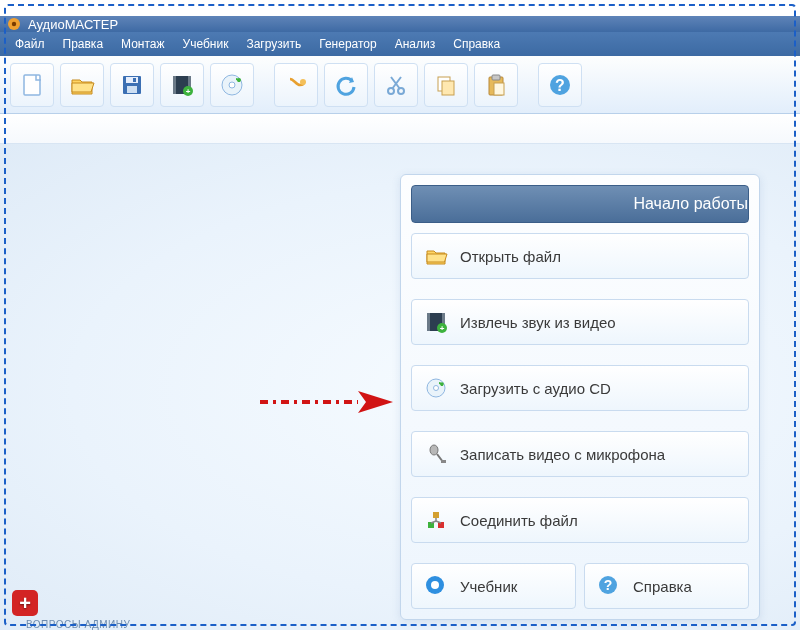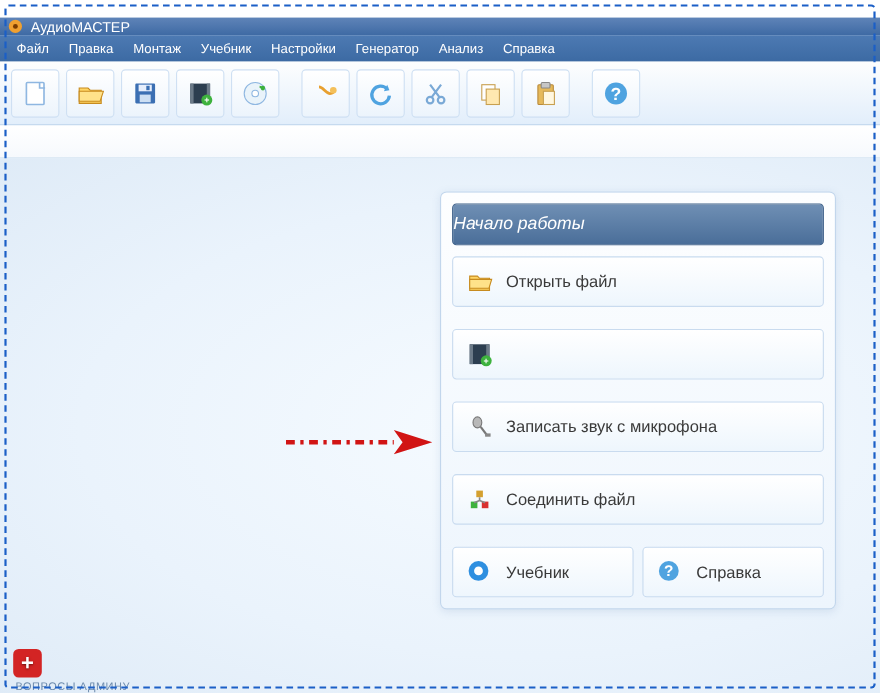--- a/index.html
+++ b/index.html
@@ -53,24 +53,23 @@
     
     .start-panel {
       position: absolute; right: 40px; top: 30px; width: 360px;
       border: 1px solid #c2d6ec; border-radius: 6px;
       background: linear-gradient(#fdfeff, #edf5fd);
       box-shadow: 0 2px 8px rgba(80,120,170,0.15);
       padding: 10px;
     }
     .start-header {
       background: linear-gradient(#6f8fb4, #4a6e99);
-      color: #fff; text-align: left; font-size: 16px;
+      color: #fff; text-align: right; font-size: 16px;
       padding: 9px 0; border-radius: 4px; margin-bottom: 10px;
       border: 1px solid #3b5e88;
-      font-style: italic;
     }
     .start-btn {
       display: flex; align-items: center; gap: 12px;
       padding: 10px 12px; margin-bottom: 20px;
       border: 1px solid #c9dbef; border-radius: 4px;
       background: linear-gradient(#ffffff, #eef6fd);
       font-size: 15px; color: #3a3a3a; cursor: pointer;
     }
     .start-btn .icon { width: 24px; height: 24px; flex-shrink: 0; }
     .bottom-row { display: flex; gap: 8px; margin-top: 6px; }
@@ -86,21 +85,21 @@
       display: flex; align-items: center; gap: 6px;
       color: #fff; font-weight: bold; font-size: 18px;
       text-shadow: 0 1px 2px rgba(0,0,0,0.5);
     }
     .wm-badge {
       width: 26px; height: 26px; background: #d32424; border-radius: 5px;
       display: flex; align-items: center; justify-content: center;
       color: #fff; font-size: 20px; font-weight: bold;
     }
     .wm-sub {
-      position: absolute; left: 14px; bottom: 4px;
+      position: absolute; left: 26px; bottom: 4px;
       font-size: 10px; color: #6d8bad; letter-spacing: 0.5px;
     }
     
     svg { display: block; }
   </style>
 </head>
 <body>
 
 <div class="app">
   <div class="titlebar">
@@ -111,21 +110,21 @@
         </svg>
     </span>
     <span>АудиоМАСТЕР</span>
   </div>
 
   <div class="menubar">
     <span>Файл</span>
     <span>Правка</span>
     <span>Монтаж</span>
     <span>Учебник</span>
-    <span>Настройки</span>
+    <span>Загрузить</span>
     <span>Генератор</span>
     <span>Анализ</span>
     <span>Справка</span>
   </div>
 
   <div class="toolbar">
     <div class="tbtn">
       <svg width="28" height="28" viewBox="0 0 28 28">
           <rect x="6" y="4" width="16" height="20" rx="1" fill="#fff" stroke="#8fb7e1" stroke-width="1.5"></rect>
           <path d="M18 4v5h5" fill="none" stroke="#8fb7e1" stroke-width="1.5"></path>
@@ -224,32 +223,44 @@
       <div class="start-btn">
         <span class="icon">
           <svg width="24" height="24" viewBox="0 0 24 24">
               <rect x="3" y="3" width="18" height="18" fill="#2c3e50"></rect>
               <rect x="3" y="3" width="3" height="18" fill="#6b7a88"></rect>
               <rect x="18" y="3" width="3" height="18" fill="#6b7a88"></rect>
               <circle cx="18" cy="18" r="5" fill="#3db23d"></circle>
               <text x="18" y="21" text-anchor="middle" fill="#fff" font-size="8" font-weight="bold">+</text>
             </svg>
         </span>
-      </div>
-
+        <span>Извлечь звук из видео</span>
+      </div>
+
+      <div class="start-btn">
+        <span class="icon">
+          <svg width="24" height="24" viewBox="0 0 24 24">
+              <circle cx="12" cy="12" r="9" fill="#e9f3fa" stroke="#8fb7e1"></circle>
+              <circle cx="12" cy="12" r="2.5" fill="#fff" stroke="#8fb7e1"></circle>
+              <path d="M15 7c2 0 3 2 3 3" stroke="#3db23d" stroke-width="2" fill="none"></path>
+              <circle cx="18" cy="8" r="1.8" fill="#3db23d"></circle>
+            </svg>
+        </span>
+        <span>Загрузить с аудио CD</span>
+      </div>
 
       <div class="start-btn">
         <span class="icon">
           <svg width="24" height="24" viewBox="0 0 24 24">
               <ellipse cx="10" cy="8" rx="4" ry="5" fill="#b8b8b8" stroke="#777"></ellipse>
               <path d="M13 12l6 8" stroke="#777" stroke-width="2"></path>
               <rect x="17" y="18" width="5" height="3" fill="#888"></rect>
             </svg>
         </span>
-        <span>Записать звук с микрофона</span>
+        <span>Записать видео с микрофона</span>
       </div>
 
       <div class="start-btn">
         <span class="icon">
           <svg width="24" height="24" viewBox="0 0 24 24">
               <rect x="9" y="4" width="6" height="6" fill="#d4a030"></rect>
               <rect x="4" y="14" width="6" height="6" fill="#3db23d"></rect>
               <rect x="14" y="14" width="6" height="6" fill="#d93030"></rect>
               <path d="M12 10v3M12 13l-5 2M12 13l5 2" stroke="#888" stroke-width="1.5" fill="none"></path>
             </svg>

